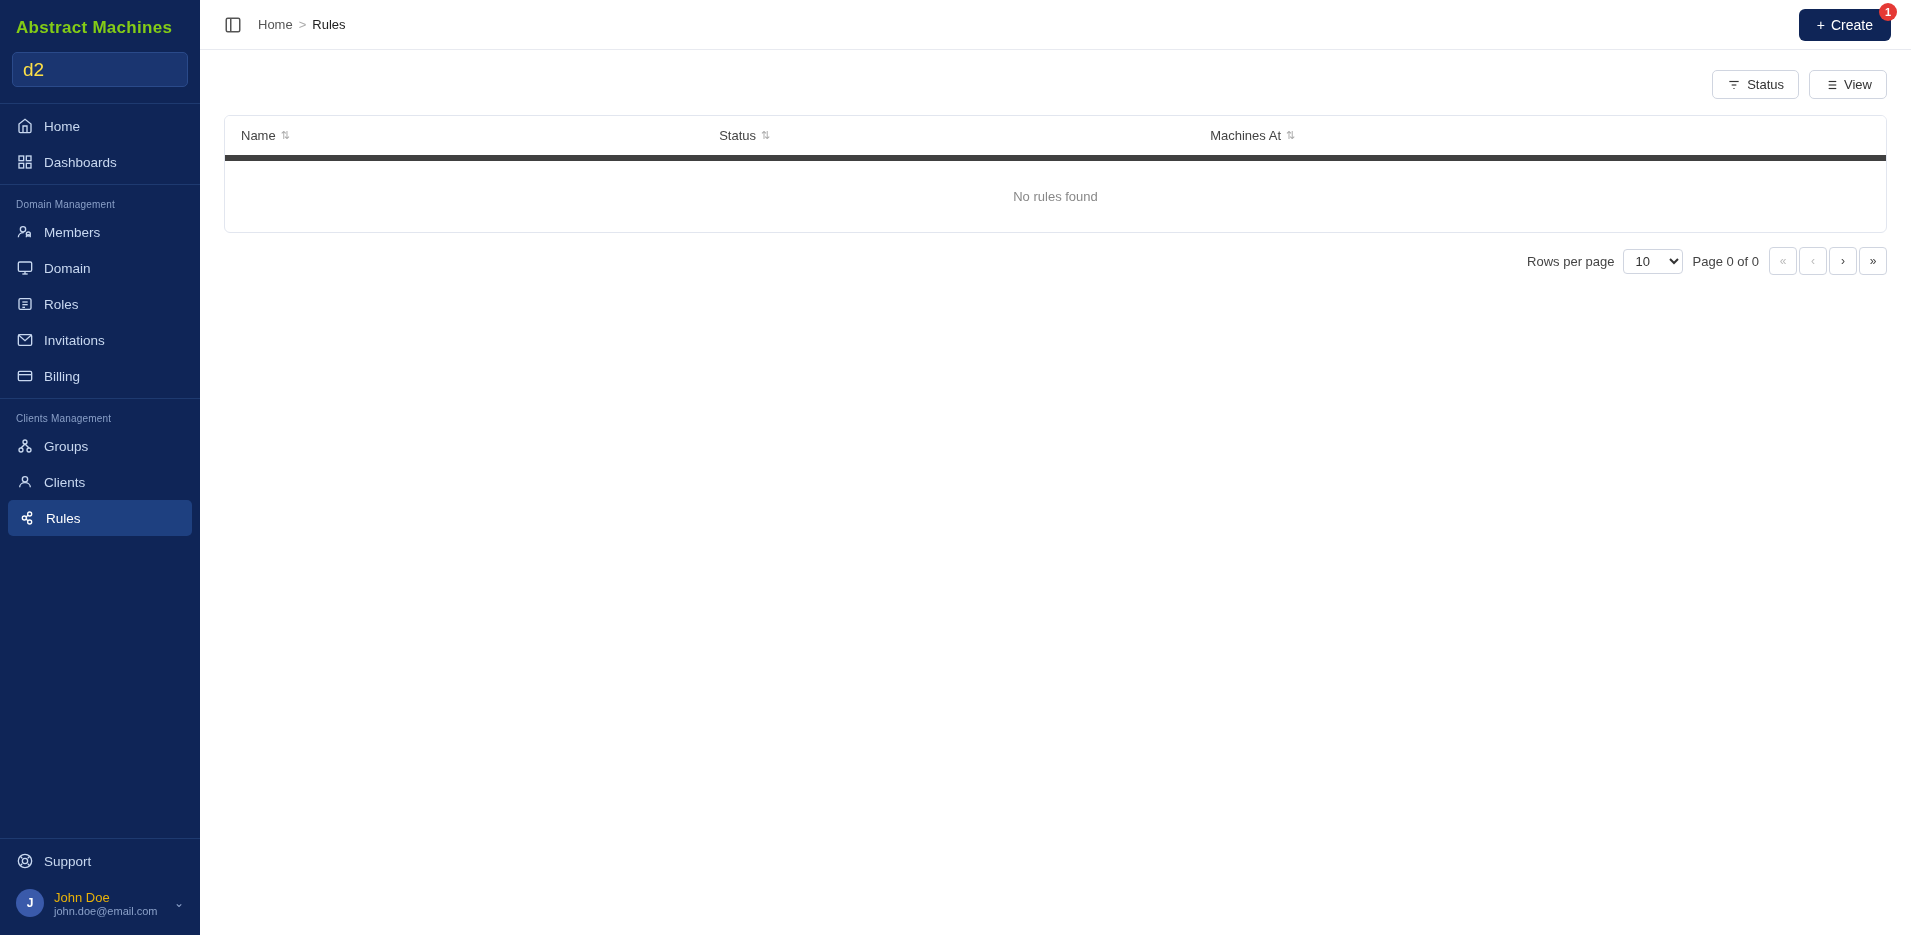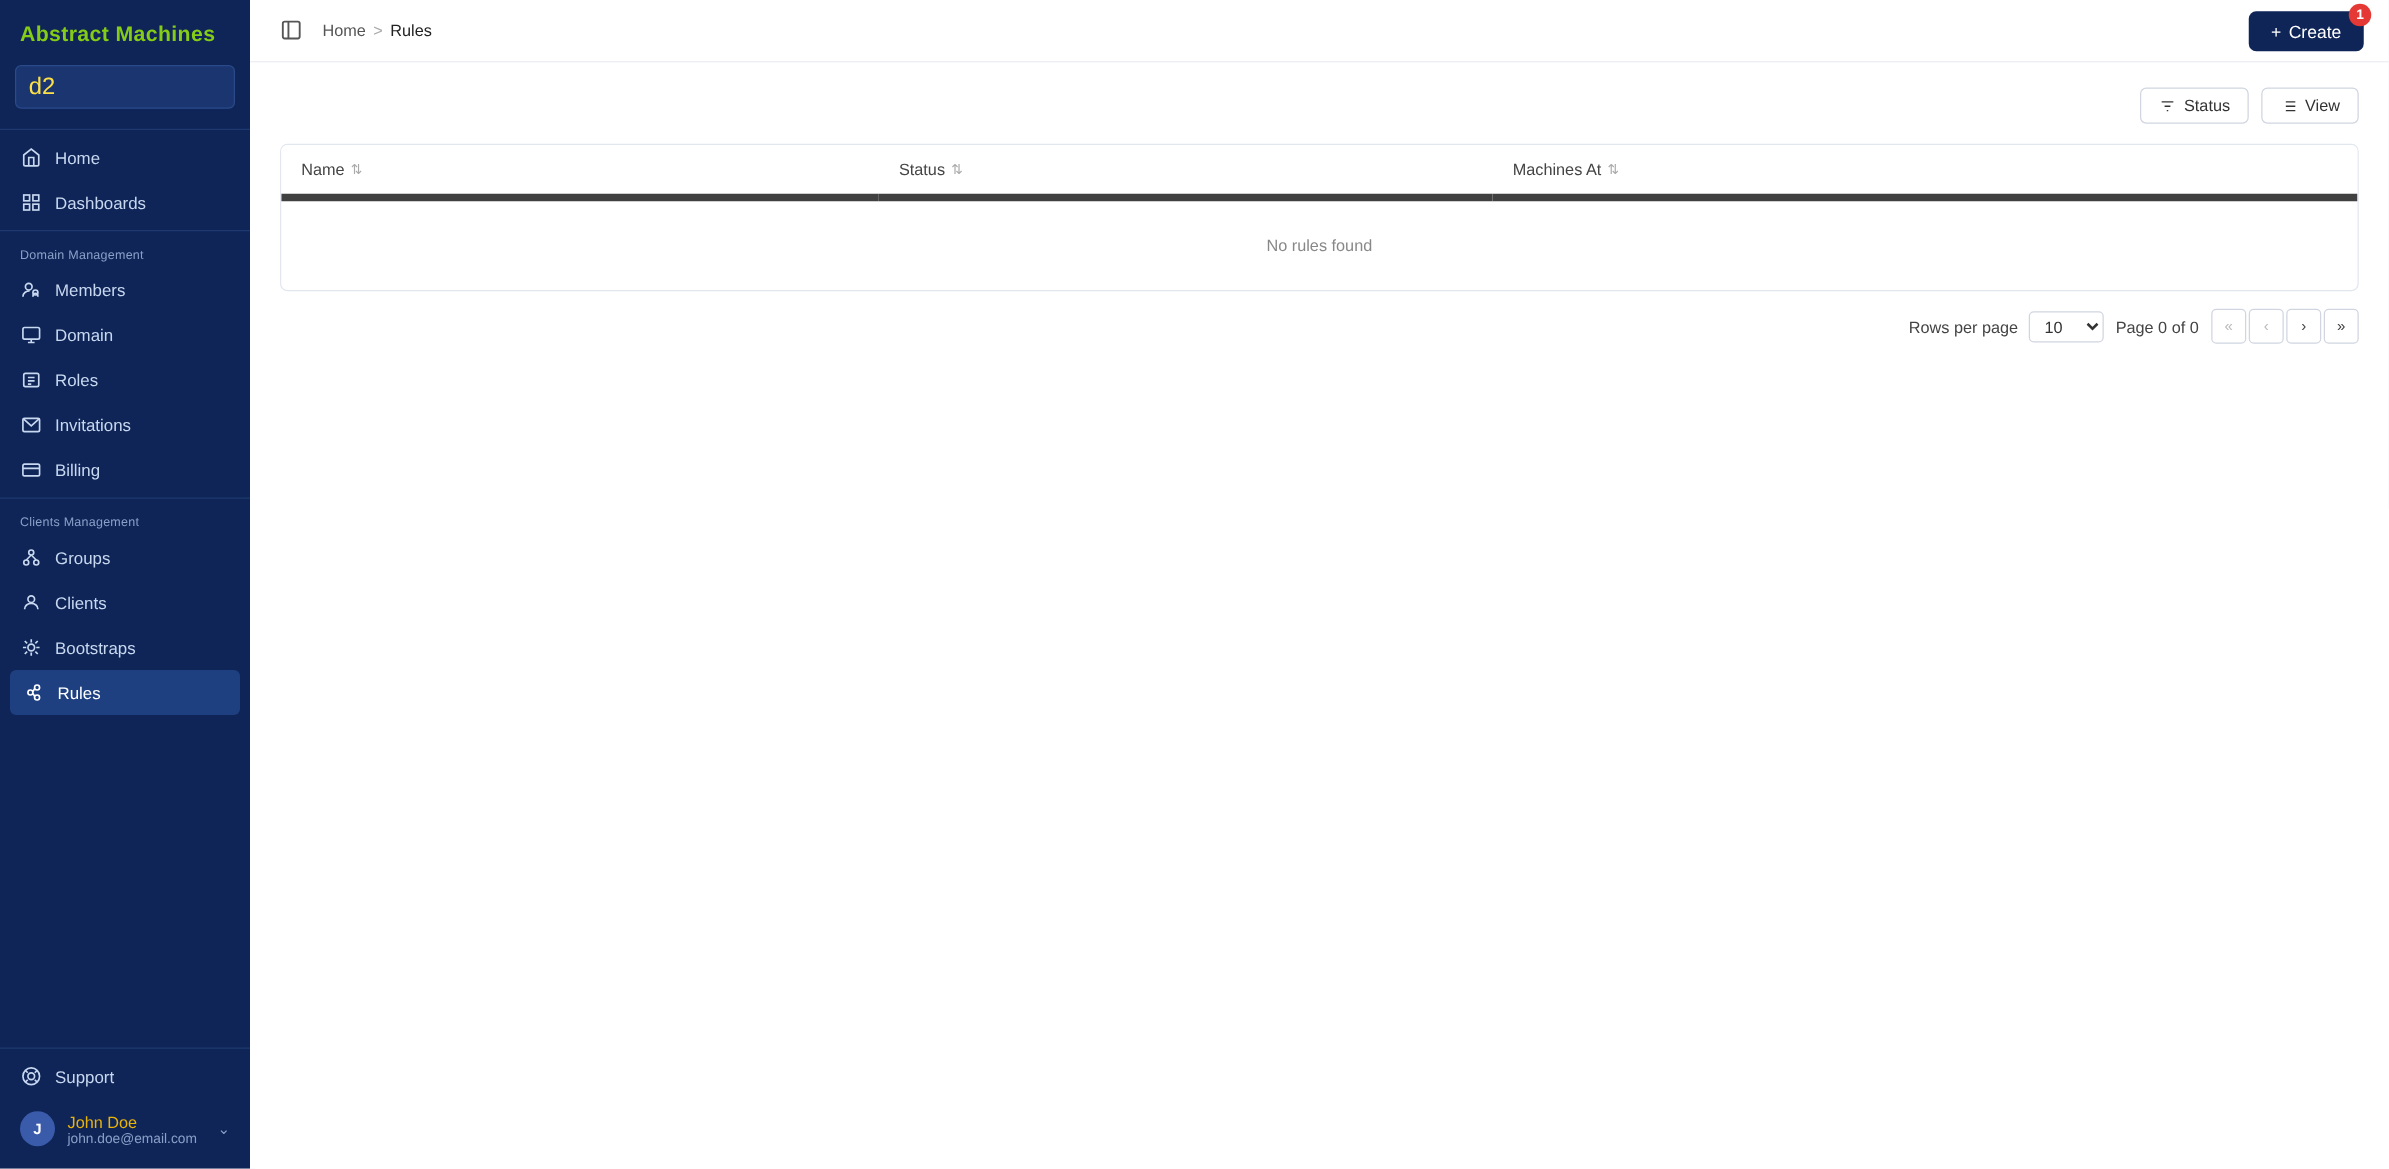--- a/index.html
+++ b/index.html
@@ -393,36 +393,20 @@
     <span>Groups</span>
   </div>
   <div class="sidebar-item">
     <span class="sidebar-icon">
       <svg width="16" height="16" viewBox="0 0 24 24" fill="none" stroke="currentColor" stroke-width="2">
           <circle cx="12" cy="8" r="4"></circle>
           <path d="M4 20c0-4 3.6-7 8-7s8 3 8 7"></path>
         </svg>
     </span>
     <span>Clients</span>
-  </div>
-  <div class="sidebar-item">
-    <span class="sidebar-icon">
-      <svg width="16" height="16" viewBox="0 0 24 24" fill="none" stroke="currentColor" stroke-width="2">
-          <circle cx="12" cy="12" r="4"></circle>
-          <line x1="12" y1="2" x2="12" y2="6"></line>
-          <line x1="12" y1="18" x2="12" y2="22"></line>
-          <line x1="4.22" y1="4.22" x2="7.05" y2="7.05"></line>
-          <line x1="16.95" y1="16.95" x2="19.78" y2="19.78"></line>
-          <line x1="2" y1="12" x2="6" y2="12"></line>
-          <line x1="18" y1="12" x2="22" y2="12"></line>
-          <line x1="4.22" y1="19.78" x2="7.05" y2="16.95"></line>
-          <line x1="16.95" y1="7.05" x2="19.78" y2="4.22"></line>
-        </svg>
-    </span>
-    <span>Bootstraps</span>
   </div>
   <div class="sidebar-item active">
     <span class="sidebar-icon">
       <svg width="16" height="16" viewBox="0 0 24 24" fill="none" stroke="currentColor" stroke-width="2">
           <circle cx="8" cy="12" r="3"></circle>
           <circle cx="16" cy="6" r="3"></circle>
           <circle cx="16" cy="18" r="3"></circle>
           <line x1="11" y1="11" x2="13" y2="7.5"></line>
           <line x1="11" y1="13" x2="13" y2="16.5"></line>
         </svg>

